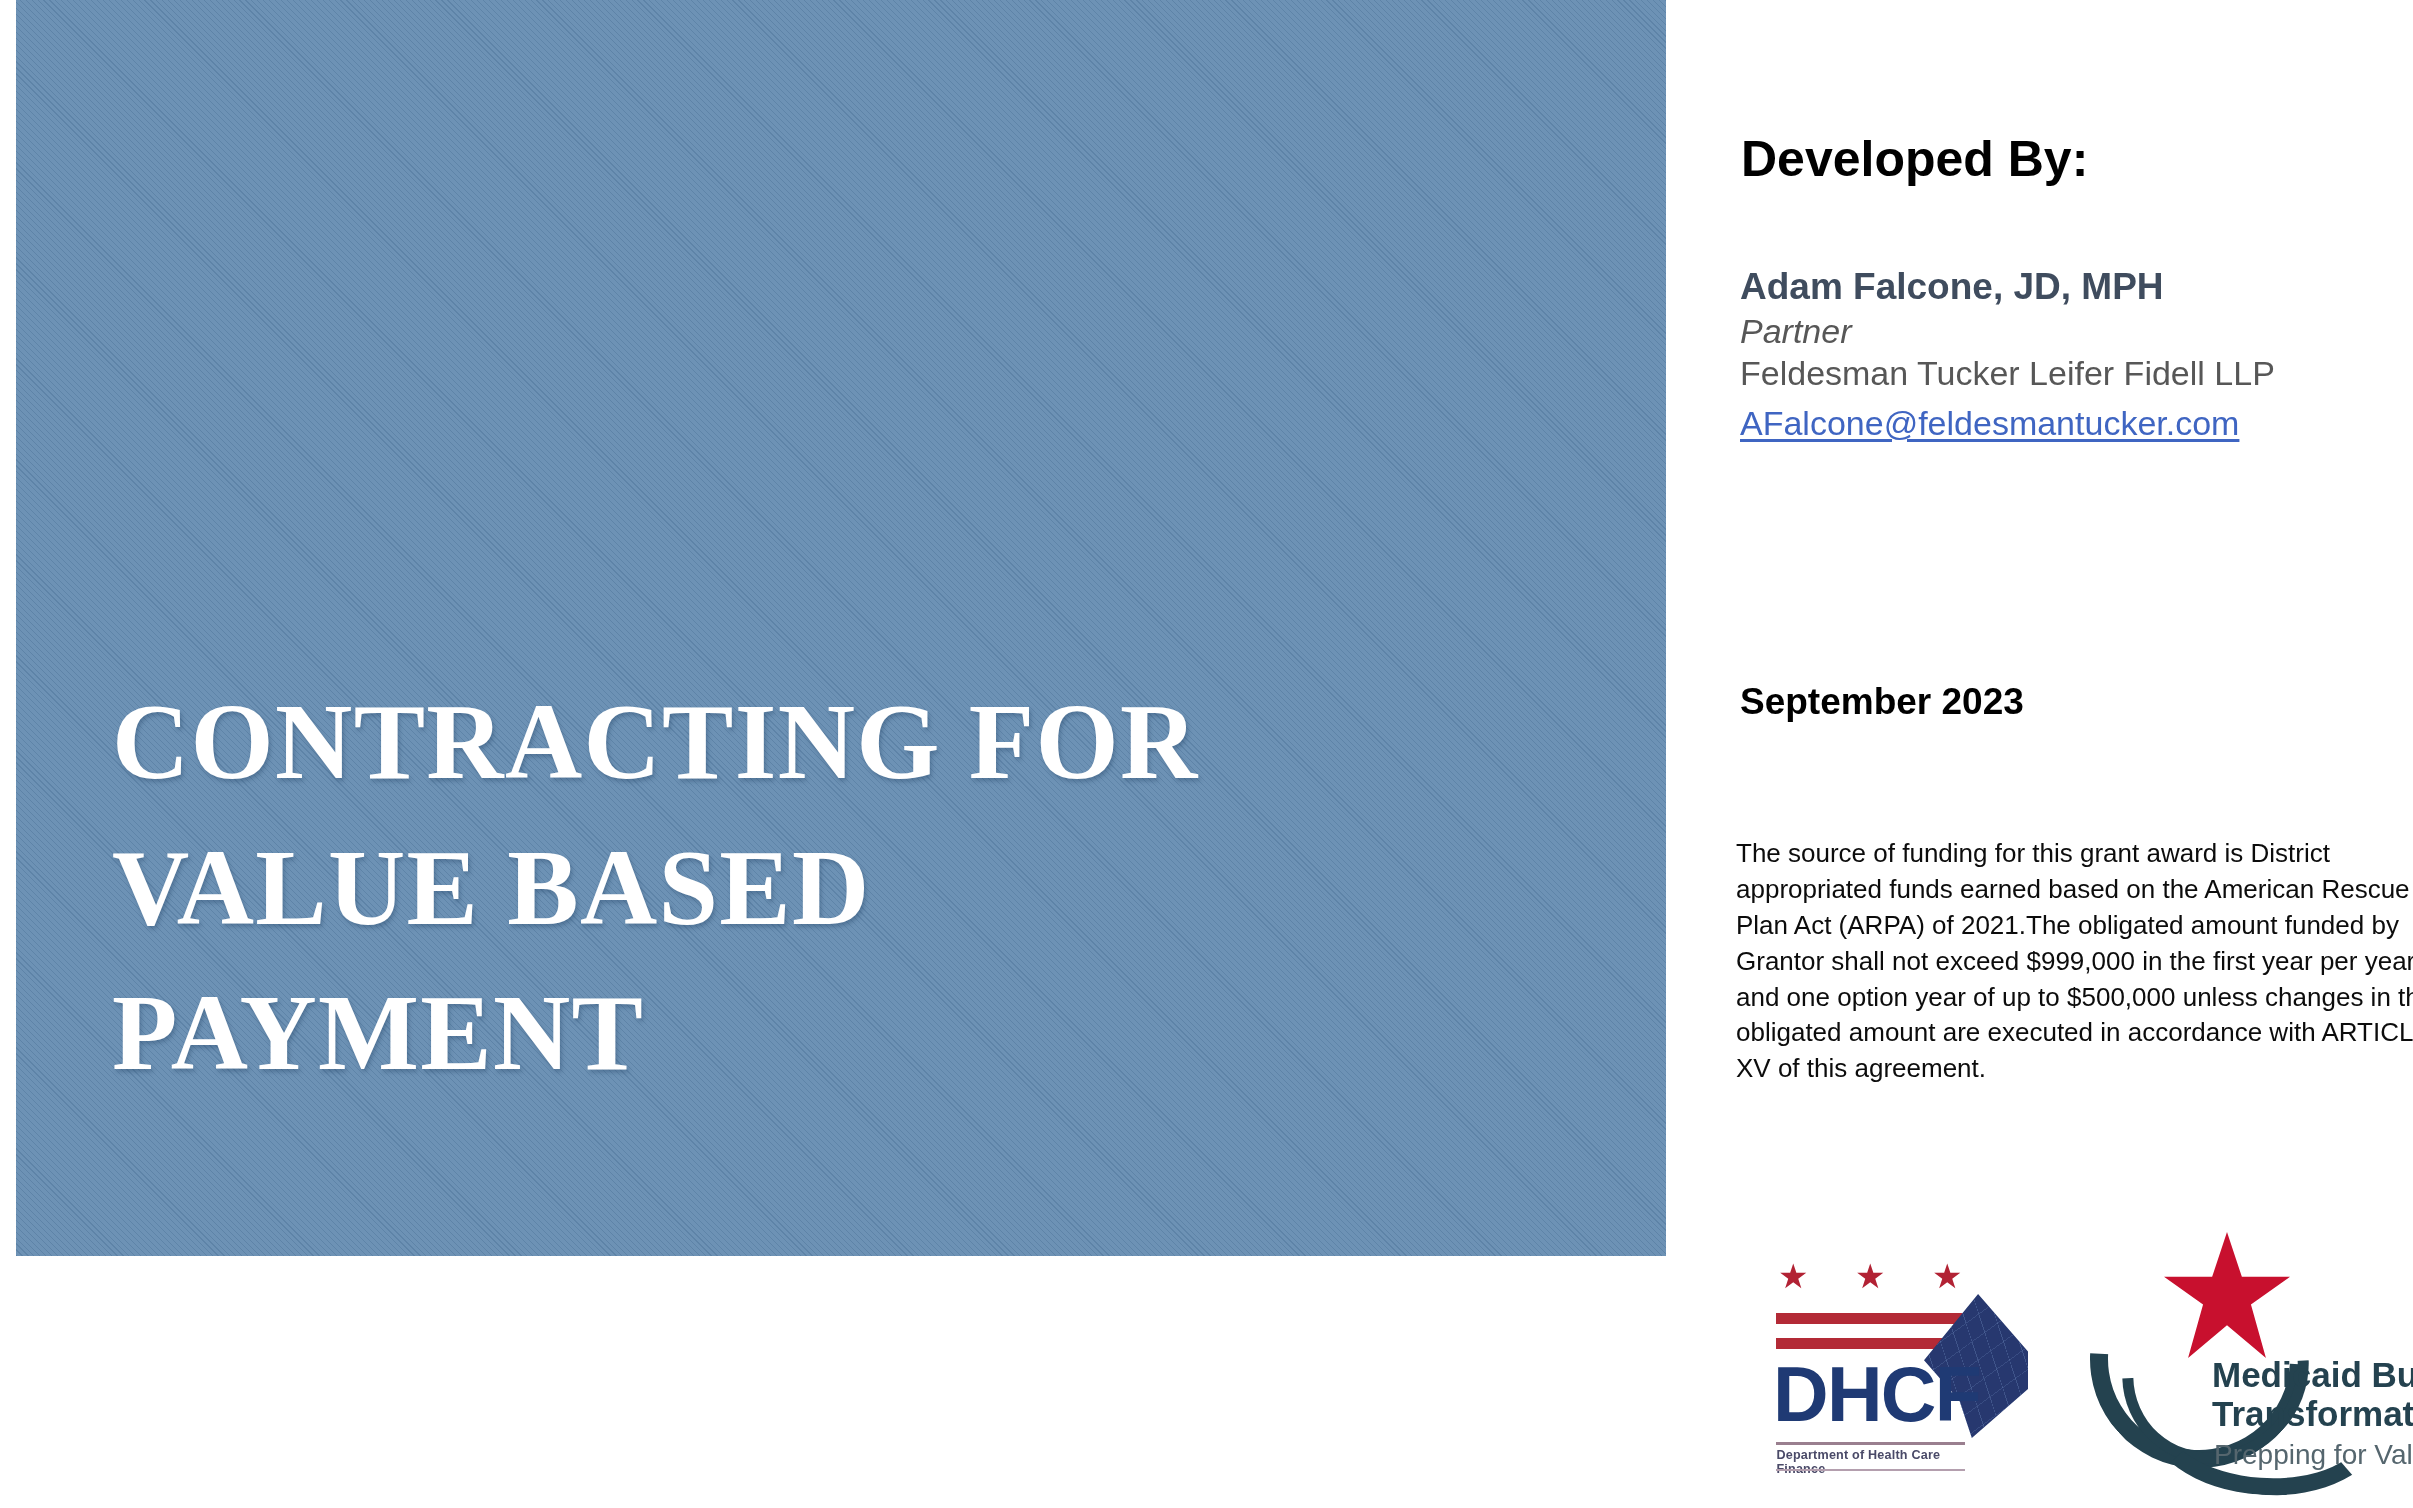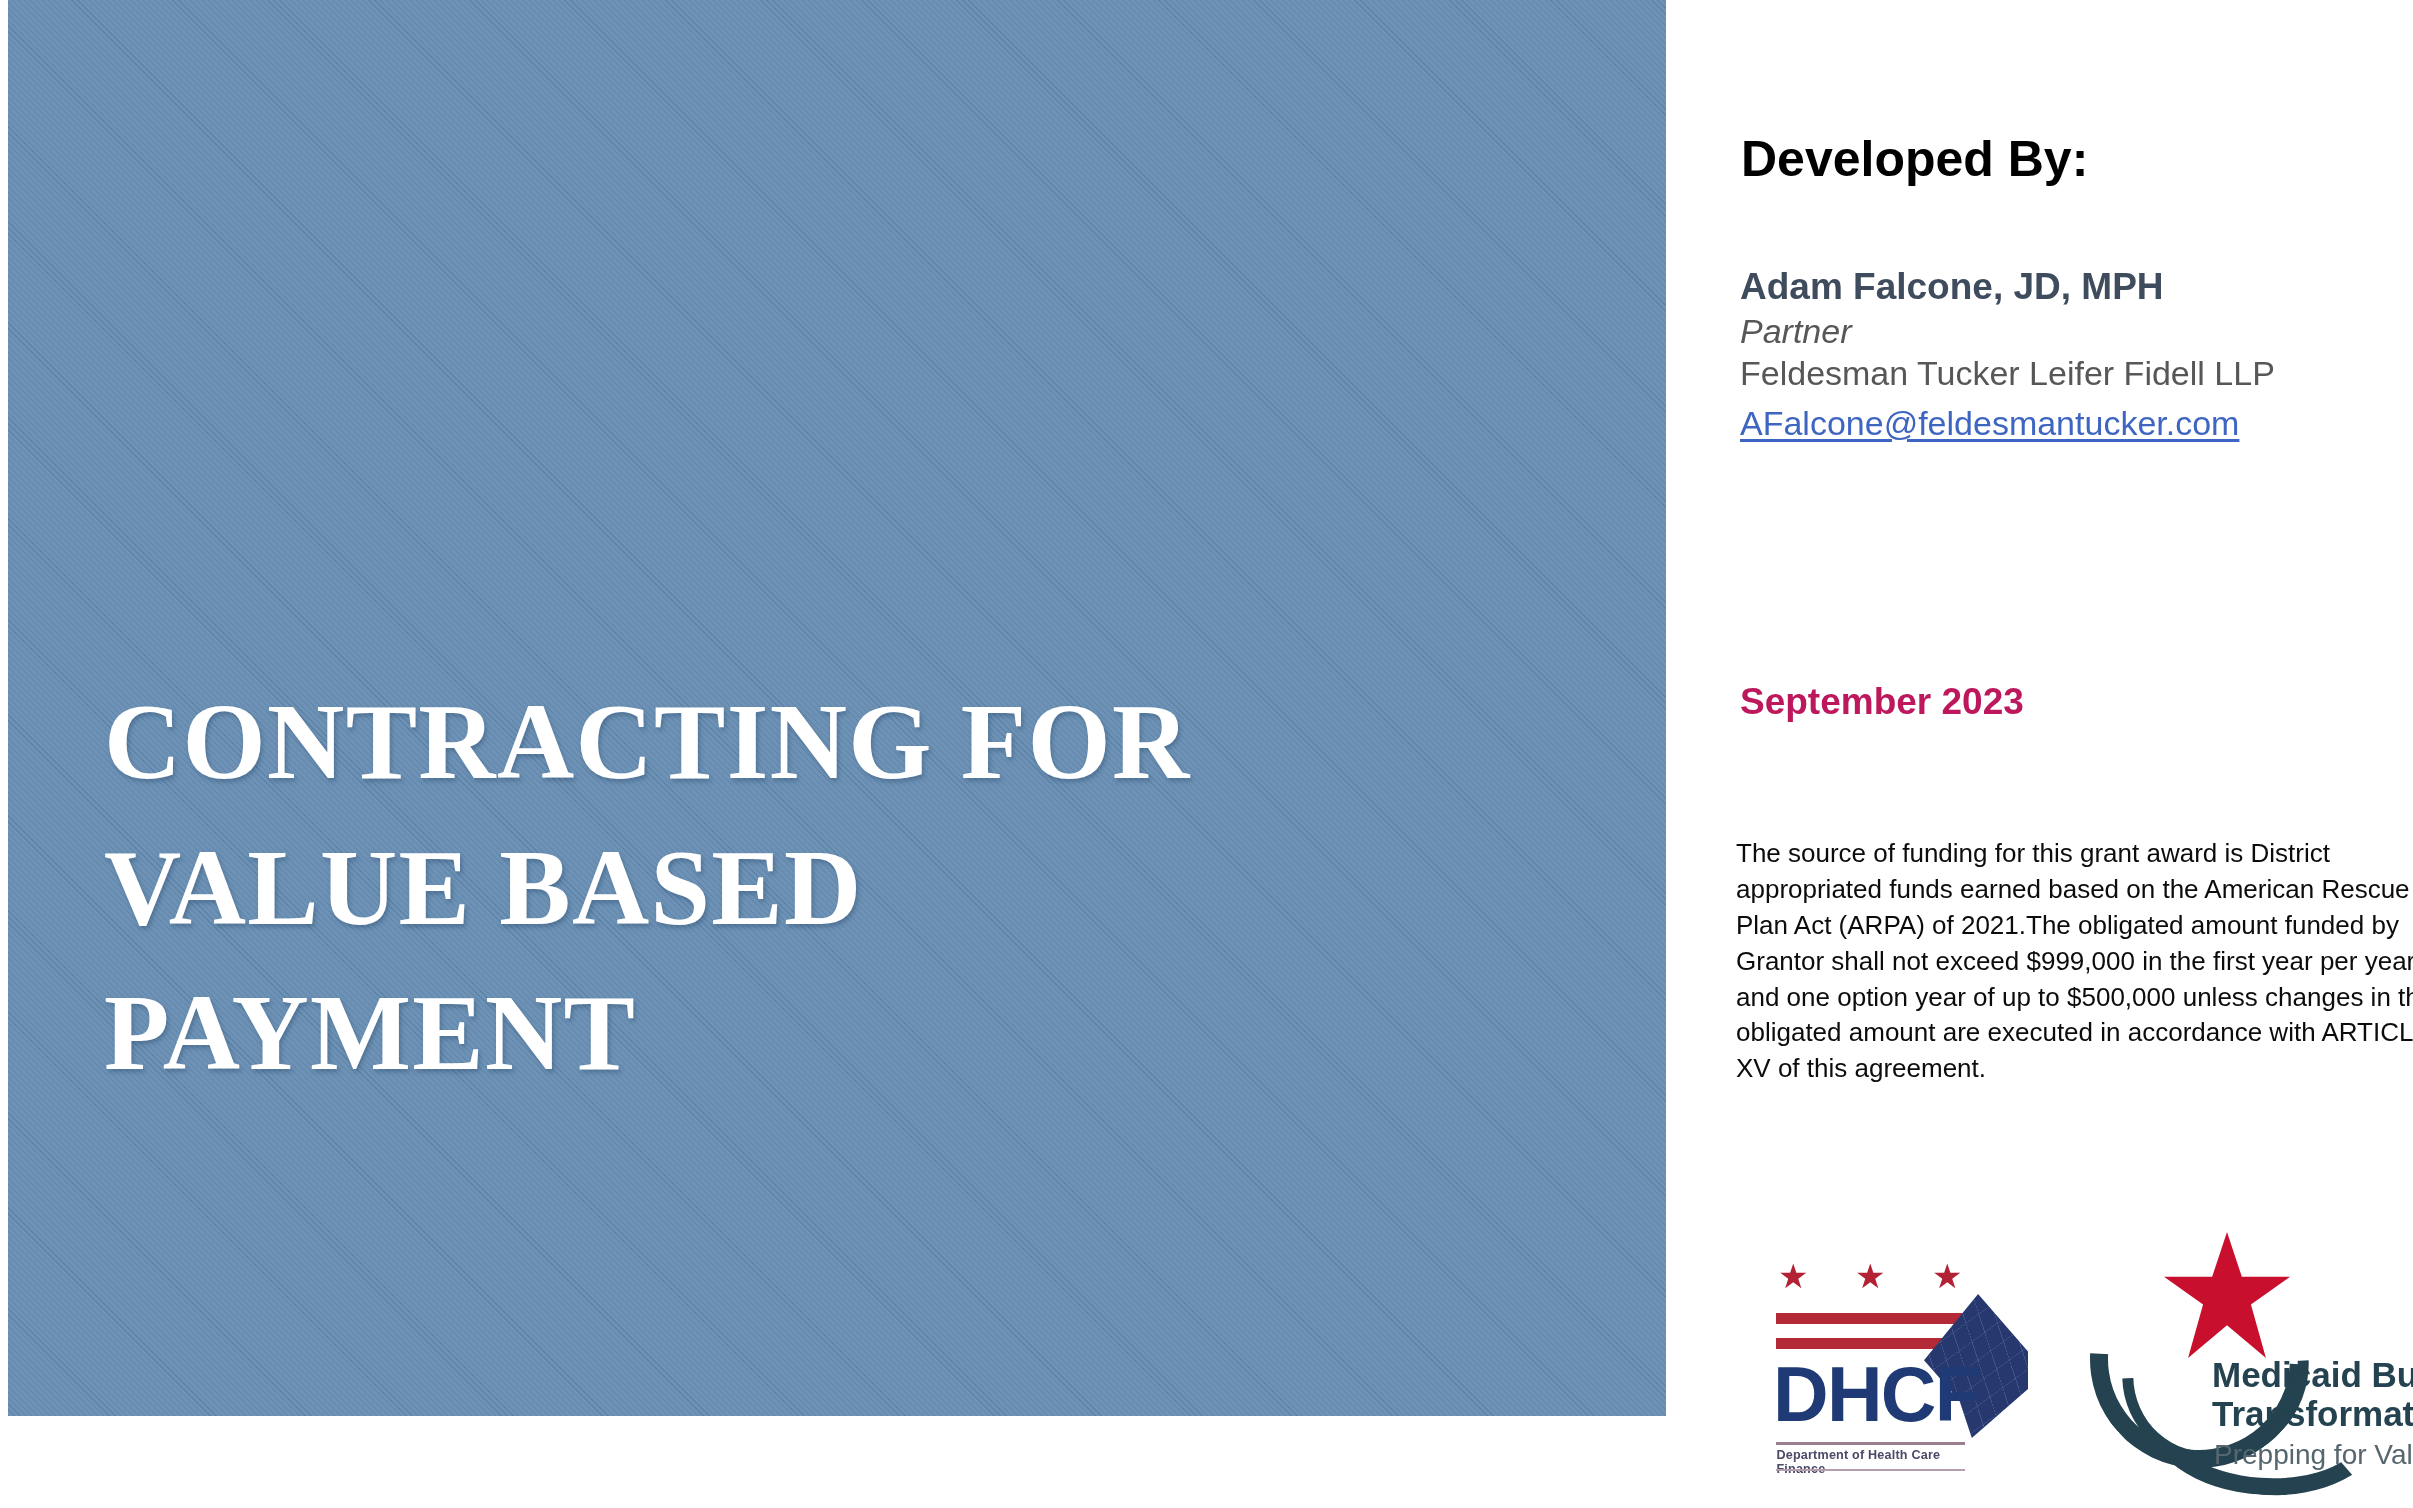--- a/index.html
+++ b/index.html
@@ -3,21 +3,21 @@
 <meta charset="utf-8">
 <style>
   * { margin:0; padding:0; box-sizing:border-box; }
   html,body { width:2413px; height:1508px; overflow:hidden; background:#ffffff; }
   body { font-family:"Liberation Sans", sans-serif; }
 
   .slide { position:relative; width:2413px; height:1508px; background:#ffffff; overflow:hidden; }
 
   
   .title-panel {
-    position:absolute; left:8px; top:0; width:1666px; height:1416px;
+    position:absolute; left:16px; top:0; width:1666px; height:1256px;
     background-color:#6d92b5;
     background-image:
       repeating-linear-gradient(45deg,
         rgba(40,80,120,0.22) 0px, rgba(40,80,120,0.22) 0.8px,
         rgba(255,255,255,0.00) 0.8px, rgba(255,255,255,0.00) 4.2px);
   }
   .title-text {
     position:absolute; left:96px; top:670px; width:1525px;
     font-family:"Liberation Serif", serif;
     font-weight:bold;
@@ -53,21 +53,21 @@
   }
   .presenter-email {
     display:inline-block;
     font-size:34px; color:#3f65c2;
     text-decoration:underline; text-underline-offset:4.2px;
     white-space:nowrap; line-height:1.18; margin-top:10px;
   }
 
   .slide-date {
     position:absolute; left:74px; top:681px;
-    font-size:37px; font-weight:bold; color:#be185d;
+    font-size:37px; font-weight:bold; color:#000000;
     white-space:nowrap;
   }
 
   .funding-note {
     position:absolute; left:70px; top:836px; width:704px;
     font-size:26px; line-height:1.38; color:#0c0c0c;
   }
 
   
   .logos { position:absolute; left:0; top:1207px; width:748px; height:302px; }

